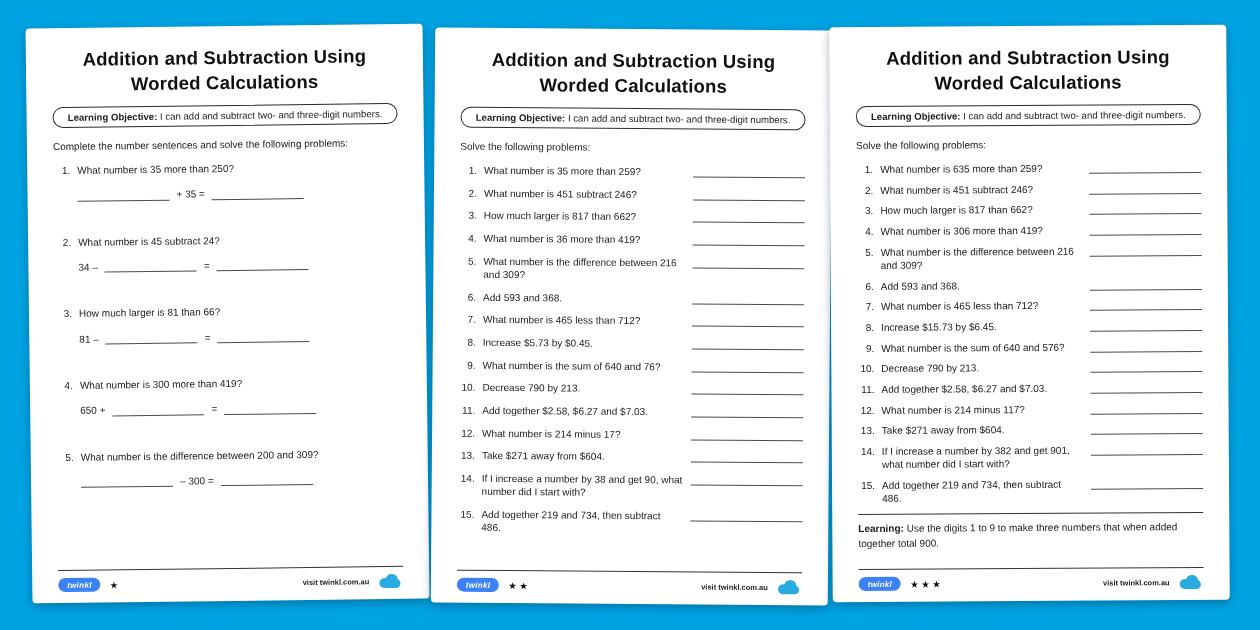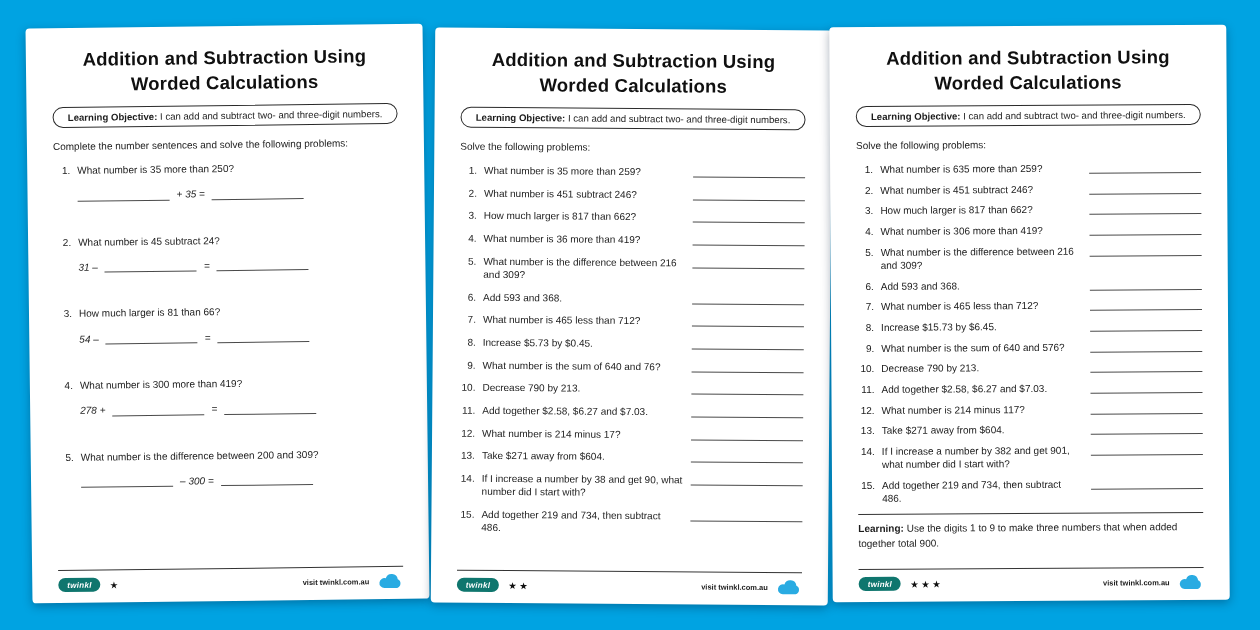--- a/index.html
+++ b/index.html
@@ -44,32 +44,32 @@
   .prob-num { width:17px; text-align:right; margin-right:7px; flex:none; }
   .prob-text { flex:1; padding-right:8px; }
   .answer-line { flex:none; width:112px; height:11px; border-bottom:1px solid #4a4a4a; margin-top:1px; }
 
   .page-2 .problem { margin-bottom:9.5px; }
   .page-3 .problem { margin-bottom:7.5px; }
   .page-1 .problem { margin-bottom:34px; }
 
   .equation { margin:13px 0 0 24px; font-size:10px; display:flex; align-items:flex-end; gap:7px; }
   .blank { width:92px; border-bottom:1px solid #4a4a4a; height:11px; display:inline-block; }
-  .eq-text { padding-bottom:0.5px;font-style:italic; }
+  .eq-text { padding-bottom:0.5px; }
 
   .challenge { border-top:1px solid #333; margin-top:9px; padding-top:7px; font-size:10px; line-height:1.45; }
 
   .footer {
     position:absolute; left:26px; right:26px; bottom:10px;
     border-top:1px solid #333;
     padding-top:6px;
     display:flex; align-items:center;
   }
   .logo-pill {
-    background:#0f766e; color:#fff;
+    background:#3b82f6; color:#fff;
     border-radius:9px;
     font-size:8px; font-weight:700; font-style:italic;
     padding:2.5px 9px; letter-spacing:.3px;
   }
   .stars { margin-left:9px; font-size:9.5px; letter-spacing:2.5px; color:#111; }
   .spacer { flex:1; }
   .visit { font-size:7.5px; font-weight:700; margin-right:8px; }
   .cloud { display:block; }
 </style>
 </head>
@@ -98,45 +98,45 @@
             <span class="eq-text">+ 35 =</span>
             <span class="blank"></span>
           </div>
         </div>
         <div class="problem">
           <div class="prob-row">
             <span class="prob-num">2.</span>
             <span class="prob-text">What number is 45 subtract 24?</span>
           </div>
           <div class="equation">
-            <span class="eq-text">31 –</span>
+            <span class="eq-text">34 –</span>
             <span class="blank"></span>
             <span class="eq-text">=</span>
             <span class="blank"></span>
           </div>
         </div>
         <div class="problem">
           <div class="prob-row">
             <span class="prob-num">3.</span>
             <span class="prob-text">How much larger is 81 than 66?</span>
           </div>
           <div class="equation">
-            <span class="eq-text">54 –</span>
+            <span class="eq-text">81 –</span>
             <span class="blank"></span>
             <span class="eq-text">=</span>
             <span class="blank"></span>
           </div>
         </div>
         <div class="problem">
           <div class="prob-row">
             <span class="prob-num">4.</span>
             <span class="prob-text">What number is 300 more than 419?</span>
           </div>
           <div class="equation">
-            <span class="eq-text">278 +</span>
+            <span class="eq-text">650 +</span>
             <span class="blank"></span>
             <span class="eq-text">=</span>
             <span class="blank"></span>
           </div>
         </div>
         <div class="problem">
           <div class="prob-row">
             <span class="prob-num">5.</span>
             <span class="prob-text">What number is the difference between 200 and 309?</span>
           </div>

